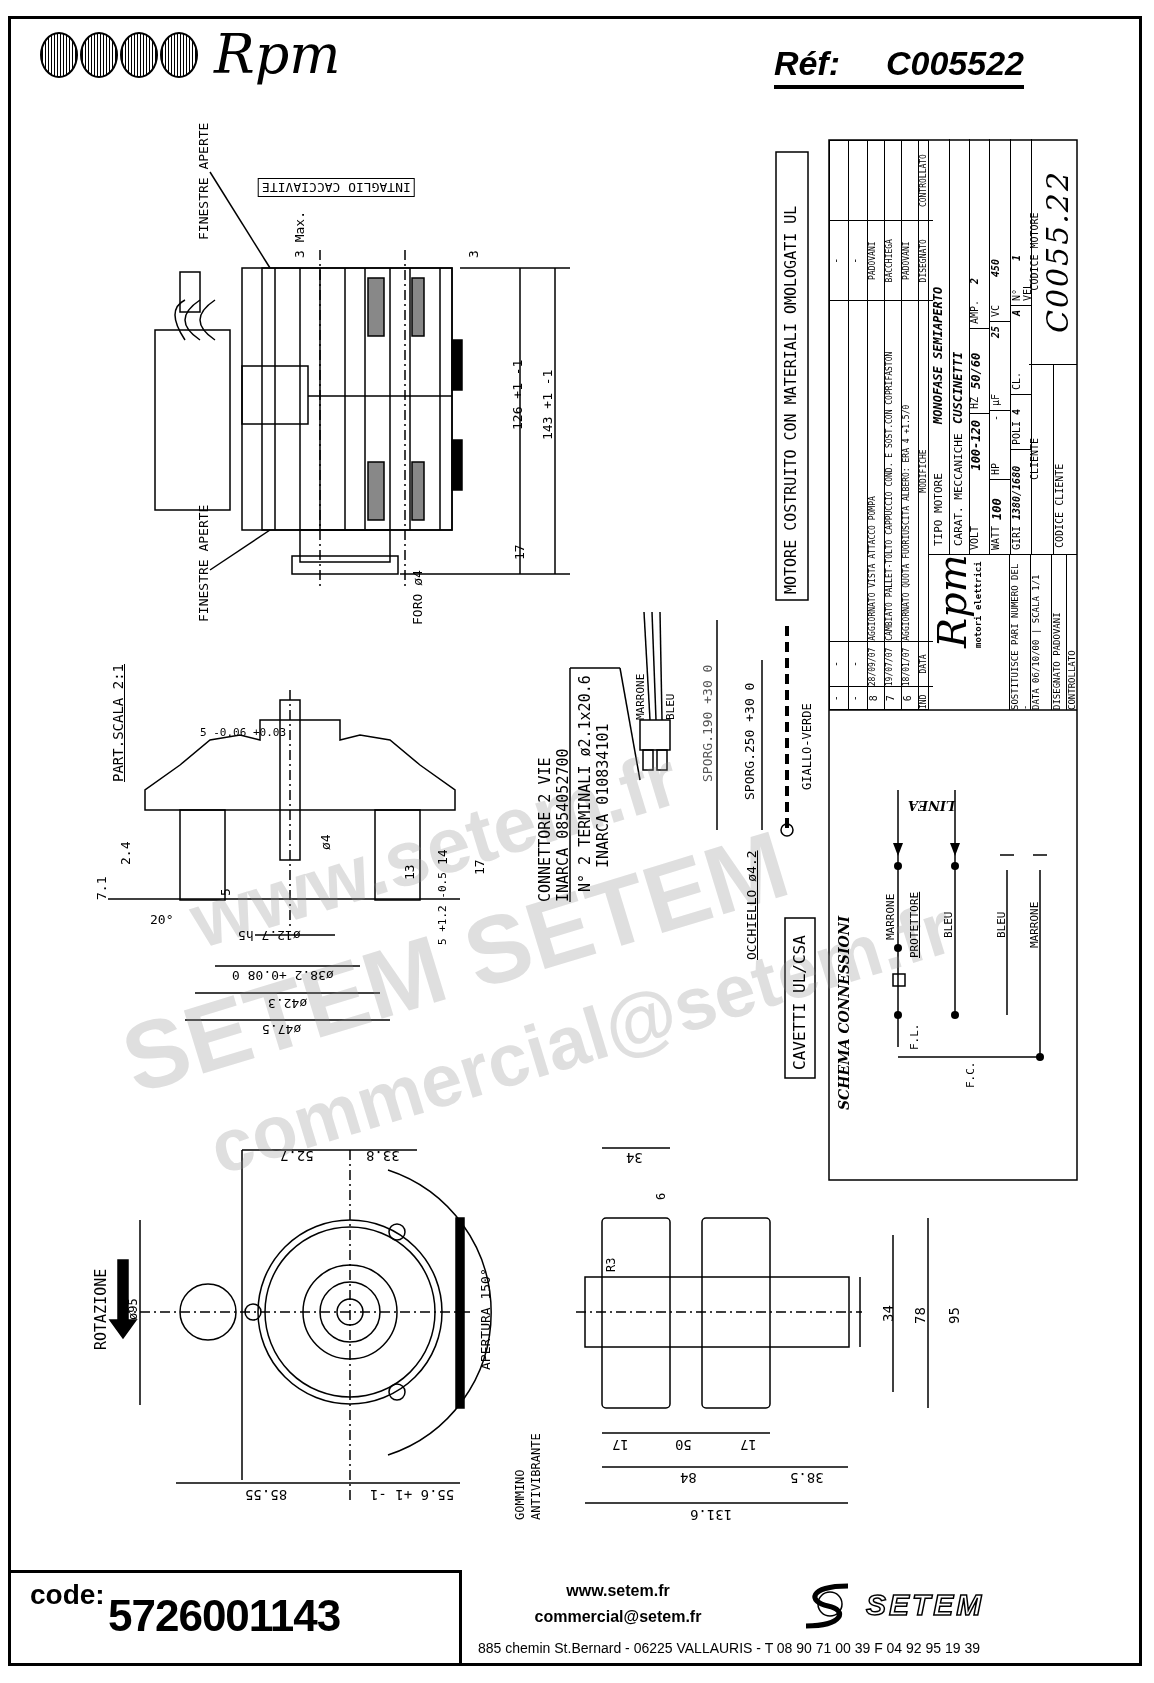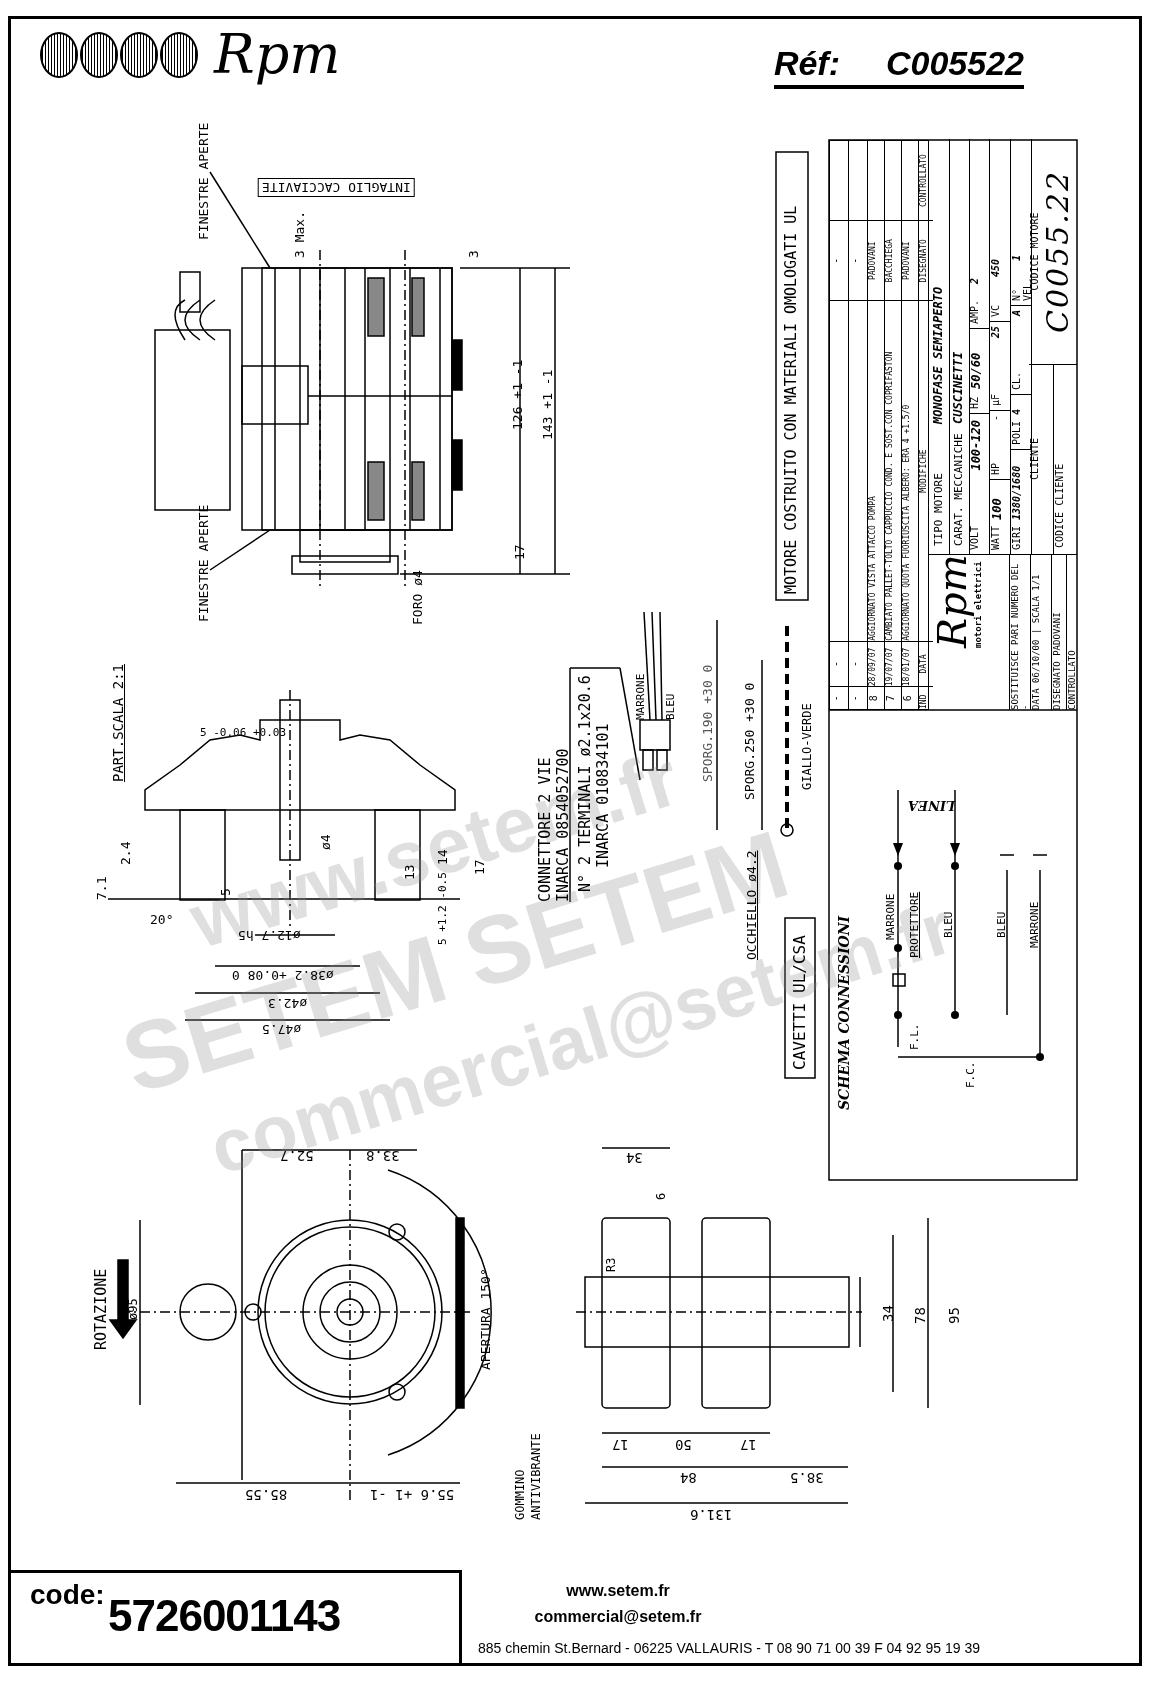--- a/index.html
+++ b/index.html
@@ -348,13 +348,20 @@
 <div class="footer">
   <div class="codebox">
     <span class="code-label">code:</span>
     <span class="code-val">5726001143</span>
   </div>
   <div class="contact">
     <div>www.setem.fr</div>
     <div>commercial@setem.fr</div>
   </div>
   <div class="address">885 chemin St.Bernard  -  06225 VALLAURIS  -  T 08 90 71 00 39   F 04 92 95 19 39</div>
+  <div class="setem-logo">
+    <svg width="60" height="50" style="position:relative;">
+      <path d="M50 6 C10 6 10 22 30 26 C50 30 45 46 8 46" stroke="#000" stroke-width="5" fill="none"></path>
+      <circle cx="32" cy="24" r="12" fill="none" stroke="#000" stroke-width="1.5"></circle>
+    </svg>
+    <span class="setem-word">SETEM</span>
+  </div>
 </div>
 
 </body></html>

